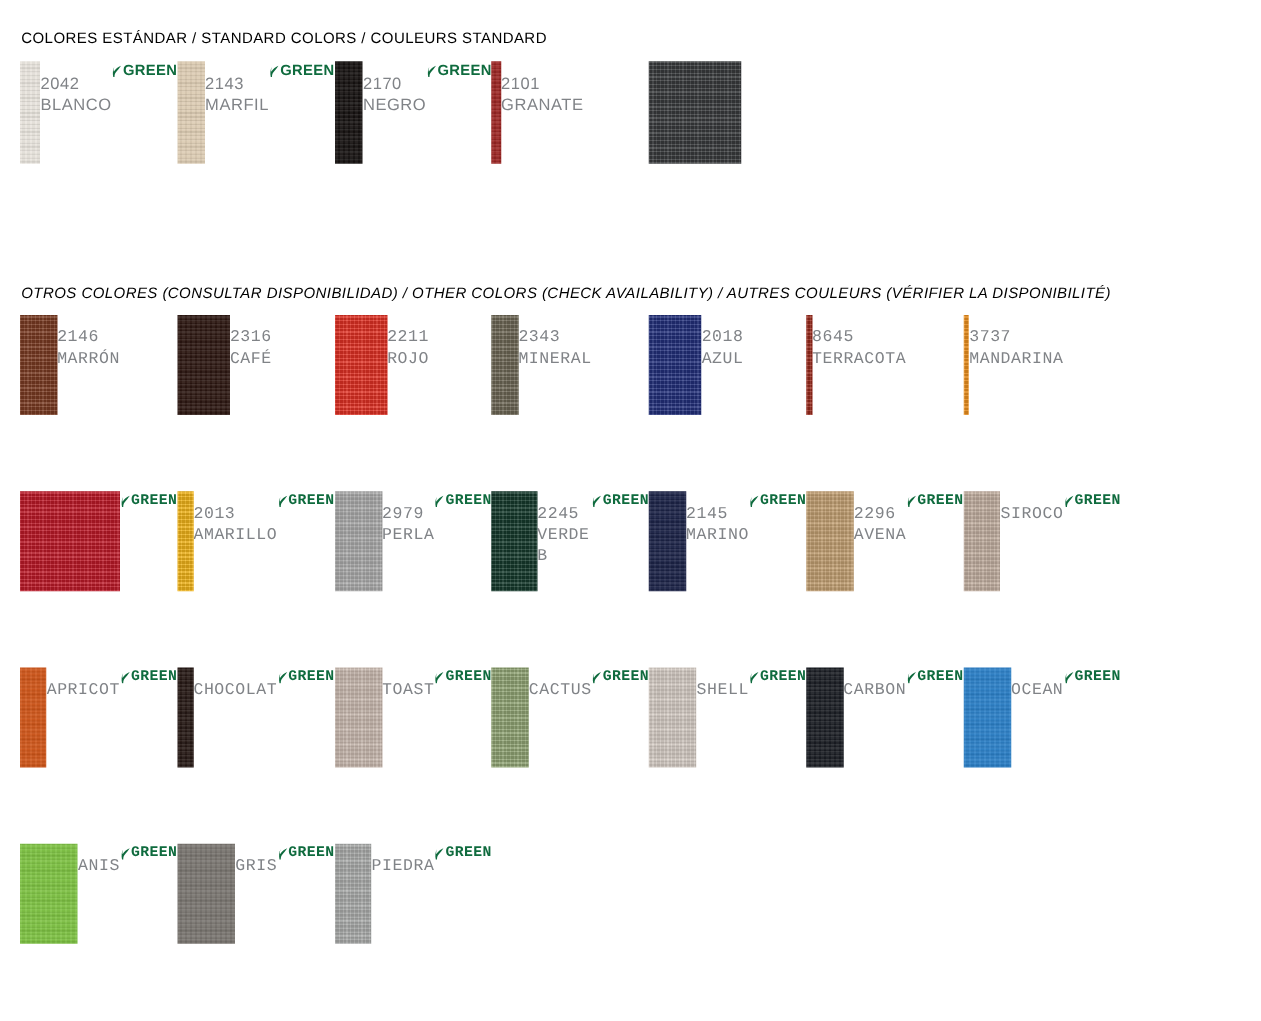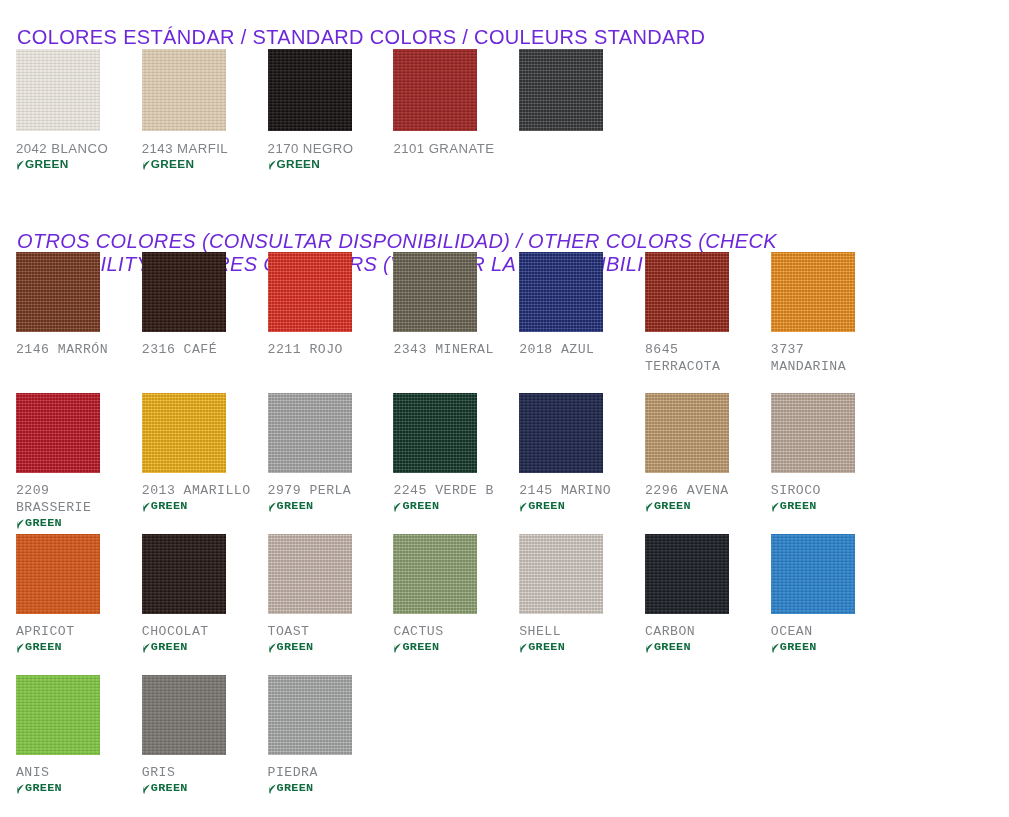--- a/index.html
+++ b/index.html
@@ -11,22 +11,22 @@
   .page {
     position: relative;
     width: 1009px;
     height: 817px;
     background: #ffffff;
     overflow: hidden;
   }
 
   
   .section-title {
-    color: #6d28d9;
-    font-size: 20px;
+    color: #000000;
+    font-size: 12px;
     letter-spacing: 0.35px;
     line-height: 23px;
     font-weight: 400;
     white-space: pre-wrap;
   }
   #section-standard .section-title { position: absolute; left: 17px; top: 9px; width: 960px; }
   #section-others   .section-title { position: absolute; left: 17px; top: 213px; width: 905px; font-style: italic; }
 
   
   .grid {
@@ -35,21 +35,21 @@
     display: flex;
     flex-wrap: wrap;
     width: 985px;
   }
   #grid-standard { top: 49px; }
   #grid-others   { top: 252px; font-family: Liberation Mono, monospace; }
 
   .swatch-cell {
     width: 125.8px;
     display: flex;
-    flex-direction: column;
+    flex-direction: row;
     align-items: flex-start;
   }
   #grid-others .swatch-cell { height: 141px; }
 
   .swatch-chip {
     width: 84px;
     height: 80px;
     position: relative;
     overflow: hidden;
     background-repeat: repeat;
@@ -272,21 +272,20 @@
             <span class="leaf-icon">
               <svg viewBox="0 0 8 11" width="8" height="11" aria-hidden="true">
                 <path d="M1.6 10.6 C1.0 7.6 1.2 4.4 2.6 2.2 C2.0 3.4 1.8 5.0 2.0 6.3 C3.4 4.0 5.6 2.4 7.8 1.6 C6.4 3.4 5.2 5.4 3.6 6.9 C3.0 7.5 2.6 8.9 2.6 10.6 Z" fill="#0f6b3e"></path>
               </svg>
             </span>
             <span>GREEN</span>
           </div>
         </div>
         <div class="swatch-cell">
           <div class="swatch-chip coarse" style="background-color: rgb(190, 25, 40);"></div>
-          <div class="swatch-label">2209 BRASSERIE</div>
           <div class="green-badge">
             <span class="leaf-icon">
               <svg viewBox="0 0 8 11" width="8" height="11" aria-hidden="true">
                 <path d="M1.6 10.6 C1.0 7.6 1.2 4.4 2.6 2.2 C2.0 3.4 1.8 5.0 2.0 6.3 C3.4 4.0 5.6 2.4 7.8 1.6 C6.4 3.4 5.2 5.4 3.6 6.9 C3.0 7.5 2.6 8.9 2.6 10.6 Z" fill="#0f6b3e"></path>
               </svg>
             </span>
             <span>GREEN</span>
           </div>
         </div>
         <div class="swatch-cell">

